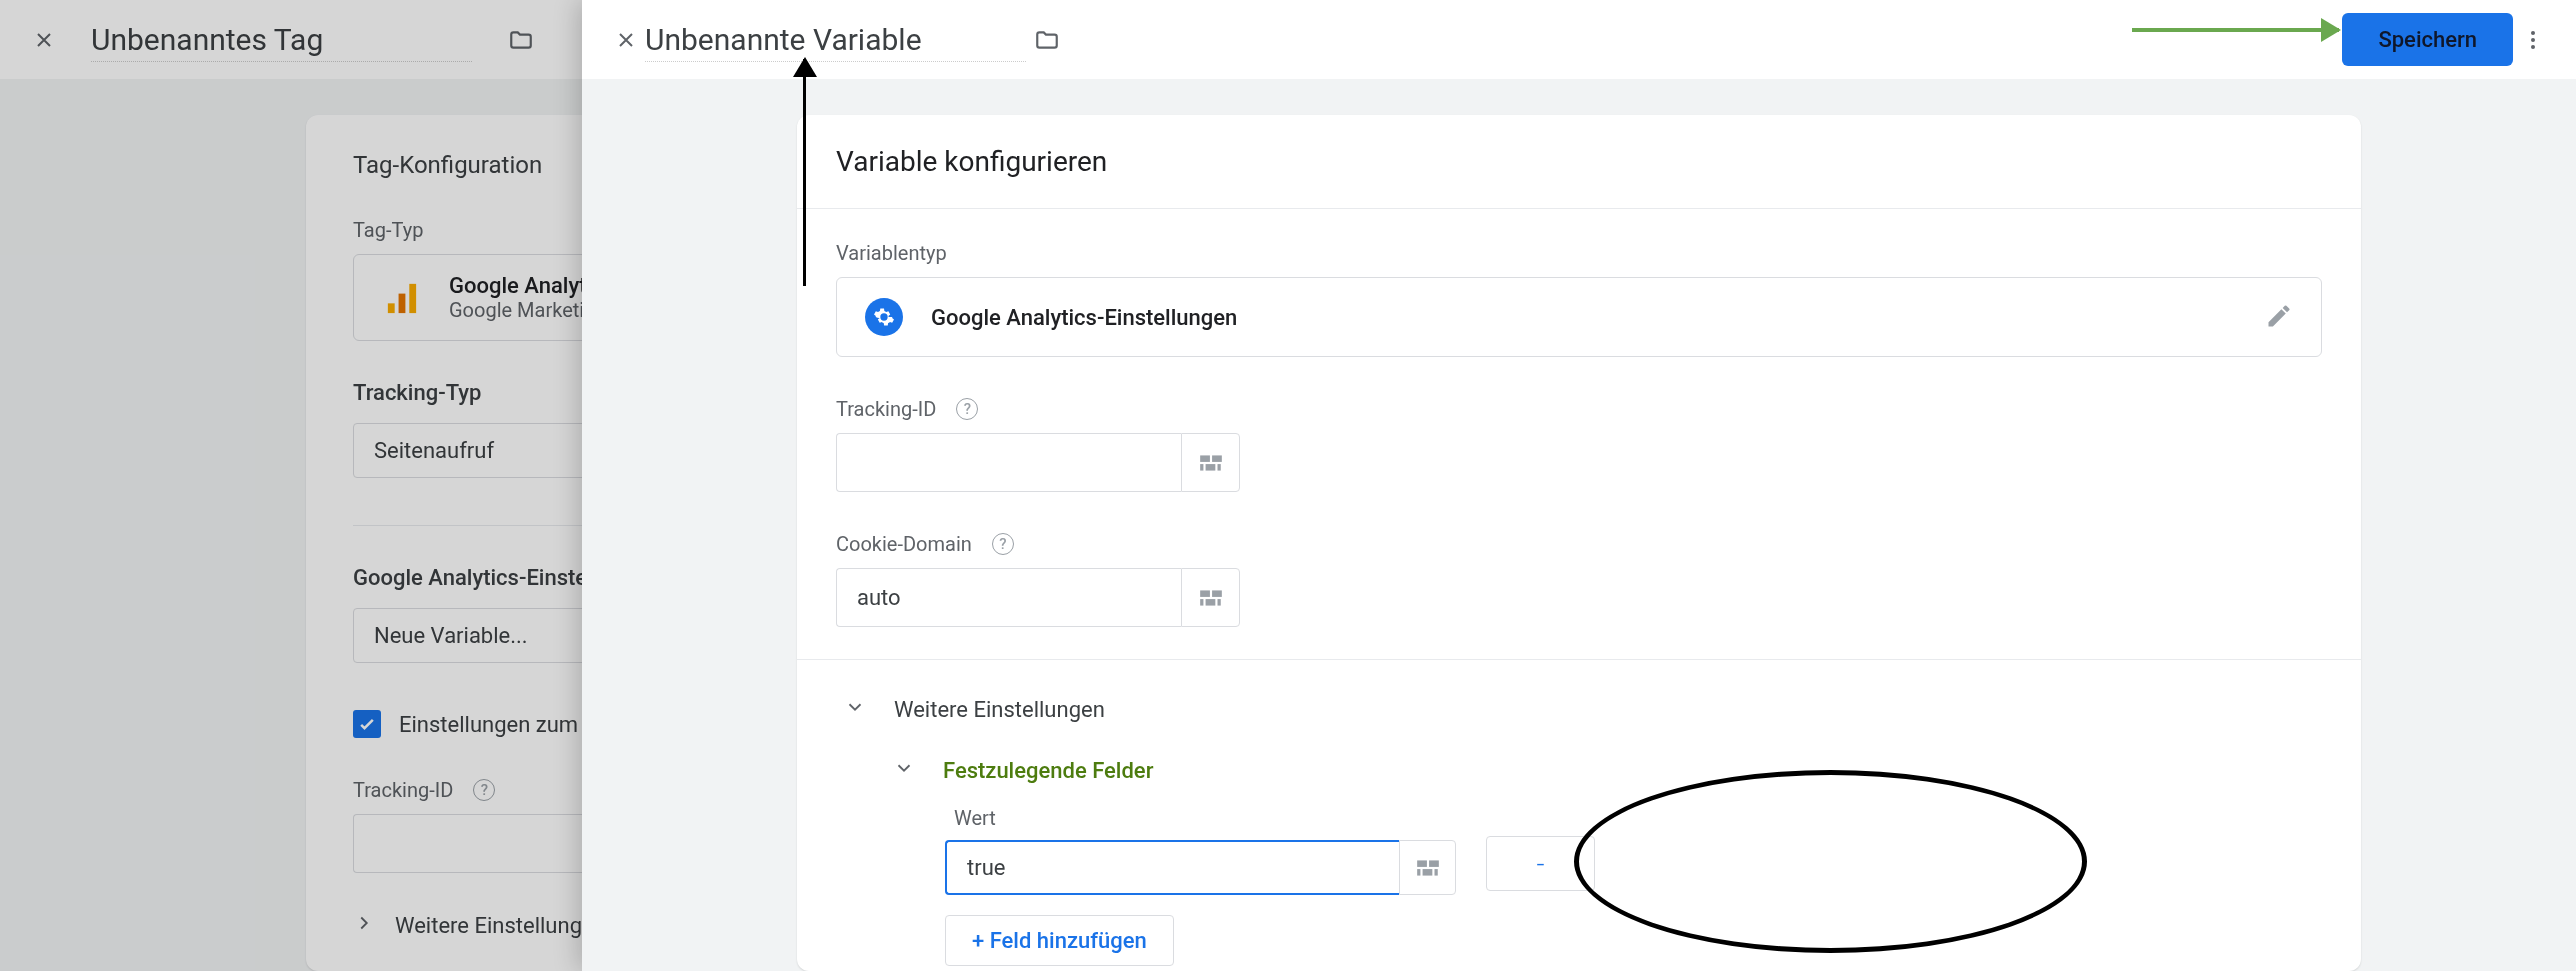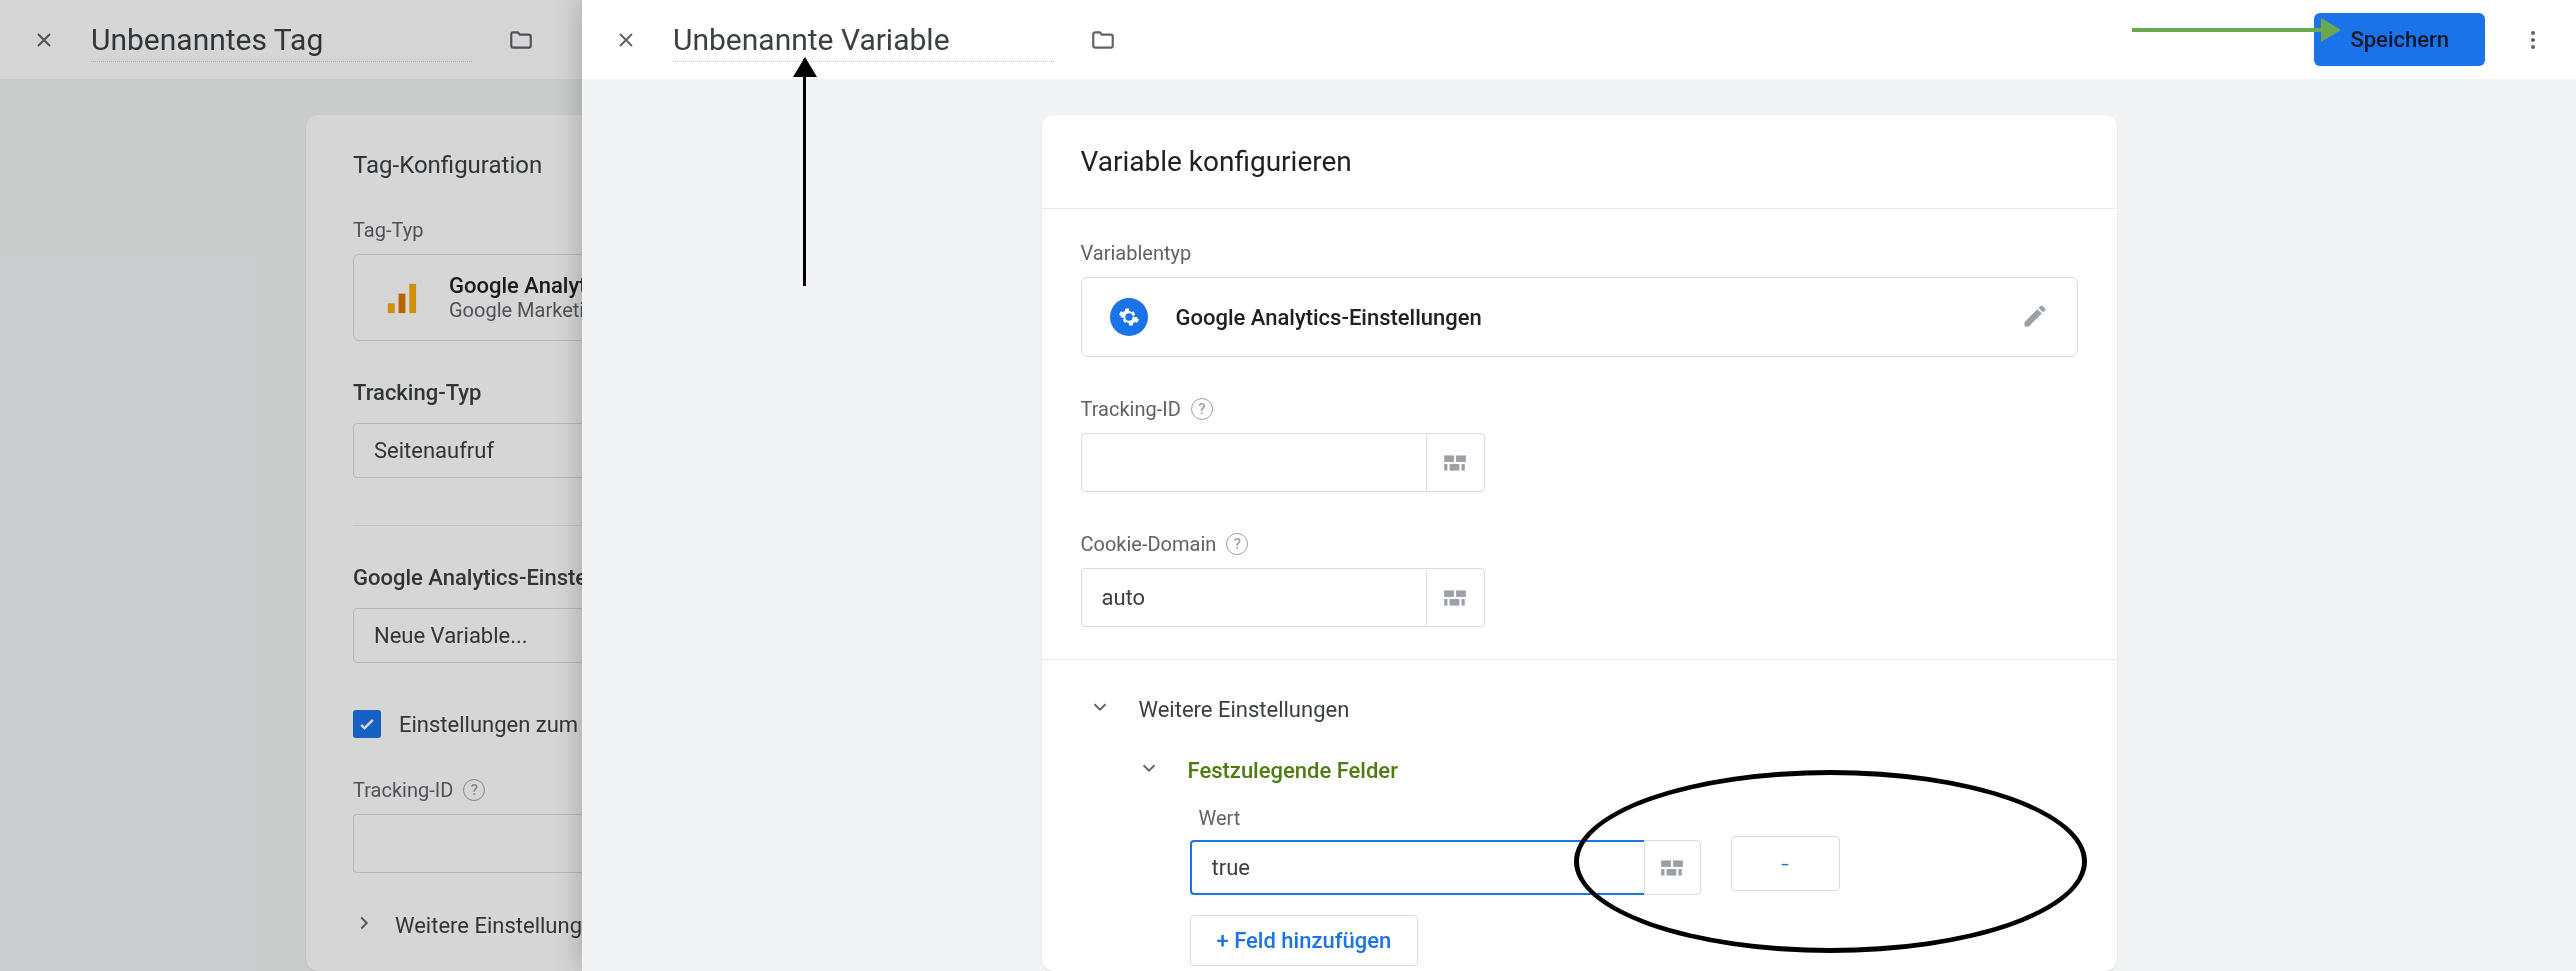--- a/index.html
+++ b/index.html
@@ -24,35 +24,35 @@
   .type-sub { font-size: 20px; color: #5f6368;}
   
   .section-label { font-size: 22px; color: #3c4043; font-weight: 500; margin-bottom: 18px;}
   .select-box { border: 1px solid #dadce0; border-radius: 4px; padding: 14px 20px; font-size: 22px; color: #3c4043; width: 415px; margin-bottom: 47px;}
   .divider { border-top: 1px solid #e8eaed; margin-bottom: 39px;}
   
   .checkbox-row { display: flex; align-items: center; gap: 18px; font-size: 22px; color: #3c4043; margin-bottom: 20px;}
   .checkbox { width: 28px; height: 28px; background: #1a73e8; border-radius: 3px; display: flex; align-items: center; justify-content: center;}
   .checkbox svg { width: 20px; height: 20px; color: #fff;}
   
-  .label-with-help { display: flex; align-items:center; gap: 10px; font-size: 20px; color: #5f6368; margin-bottom: 12px; margin-top: 40px;}
+  .label-with-help { display: flex; align-items:center; gap: 20px; font-size: 20px; color: #5f6368; margin-bottom: 12px; margin-top: 40px;}
   .help-circle { width: 22px; height: 22px; border: 1.5px solid #9aa0a6; border-radius: 50%; display: flex; align-items: center; justify-content: center; font-size: 15px; color: #9aa0a6; font-weight: 500;}
   
   .expand-row { display: flex; align-items: center; gap: 20px; font-size: 22px; color: #3c4043; margin-top: 39px;}
   .chevron { color: #5f6368;}
   
   
   .overlay-scrim { position: absolute; top: 0; left: 0; width: 2576px; height: 971px; background: rgba(0,0,0,0.16); }
   .front-layer { position: absolute; top: 0; right: 0; width: 1994px; height: 971px; background: #fff; box-shadow: -4px 0 24px rgba(0,0,0,0.2);}
-  .front-header { height: 79px; display: flex; align-items: center; padding: 12px 24px; gap: 28px; background:#fff;}
+  .front-header { height: 79px; display: flex; align-items: center; padding: 12px 24px; background:#fff;}
   .front-header .spacer { flex: 1; }
   .save-btn { background: #1a73e8; color: #0f172a; font-size: 22px; font-weight: 500; padding: 14px 36px; border-radius: 6px; border:none; cursor:pointer;}
   
   .front-body { background: #f1f3f4; height: calc(100% - 79px); display: flex; justify-content: center; padding-top: 36px;}
-  .front-card { background: #fff; border-radius: 12px; box-shadow: 0 1px 2px rgba(0,0,0,0.12); width: 1075px; }
+  .front-card { background: #fff; border-radius: 12px; box-shadow: 0 1px 2px rgba(0,0,0,0.12); width: 1564px; }
   .front-card-header { padding: 30px 39px; font-size: 28px; color: #202124; border-bottom: 1px solid #e8eaed;}
   .front-card-body { padding: 32px 39px;}
   
   .var-type-box { border: 1px solid #dadce0; border-radius: 6px; display:flex; align-items:center; padding: 20px 28px; gap: 28px; margin-bottom: 39px;}
   .gear-circle { width: 38px; height: 38px; background: #1a73e8; border-radius: 50%; display:flex; align-items:center; justify-content:center; color: #fff;}
   .var-type-box .spacer { flex: 1;}
   .edit-pencil { color: #9aa0a6; cursor:pointer;}
   
   .input-group { margin-bottom: 32px;}
   .input-row { display:flex;}

